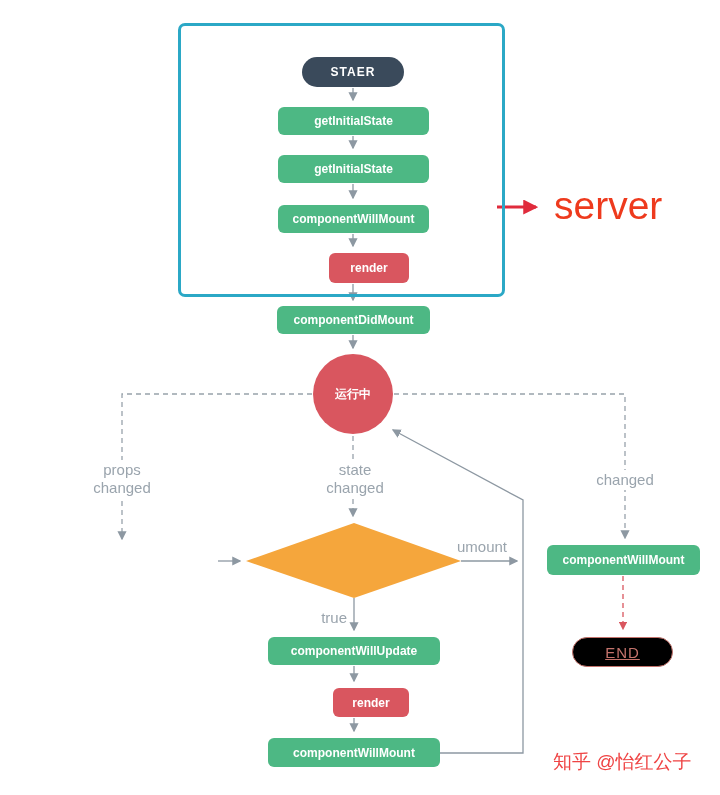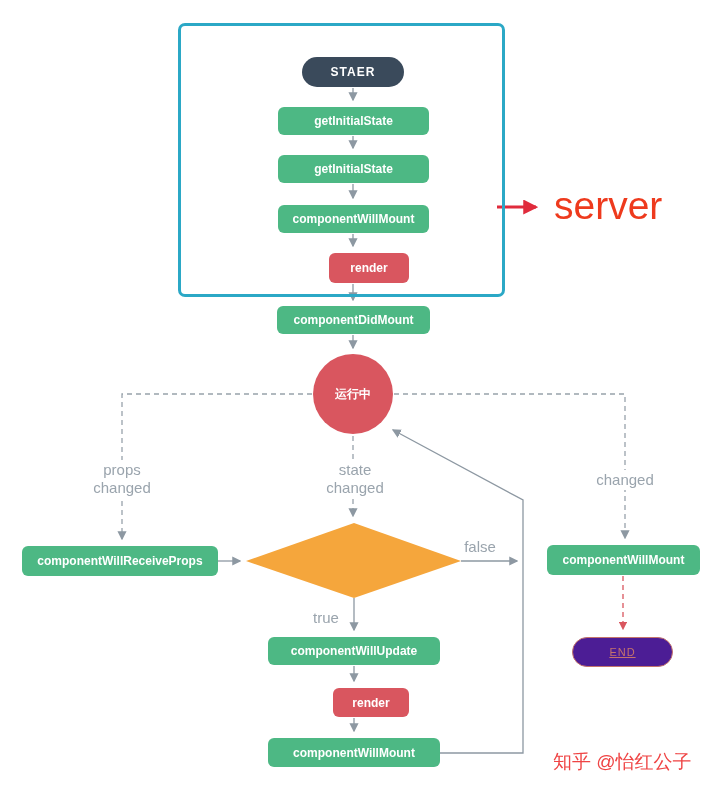--- a/index.html
+++ b/index.html
@@ -27,21 +27,21 @@
     background:#ffffff;line-height:18px;padding:1px 2px;
   }
   .diamond-label{
     position:absolute;left:264px;top:551px;width:180px;text-align:center;
     color:#ffffff;font-size:14px;font-weight:600;
   }
   .end-pill{
     position:absolute;left:572px;top:637px;width:101px;height:30px;
     border:1.5px solid #c4736c;border-radius:16px;box-sizing:border-box;
     display:flex;align-items:center;justify-content:center;
-    color:#c4736c;font-size:11px;letter-spacing:1px;background:#4c1d95;text-decoration:underline;
+    color:#c4736c;font-size:15px;letter-spacing:1px;background:#000000;text-decoration:underline;
   }
   .server-label{
     position:absolute;left:554px;top:184px;
     color:#ee3a1d;font-size:39px;font-weight:400;
   }
   .watermark{
     position:absolute;left:553px;top:749px;
     color:#ef4444;font-size:19px;
     text-shadow:1px 1px 0 #ffffff;
   }
@@ -111,21 +111,20 @@
 
   <div class="node red" style="left:313px;top:253px;width:80px;height:30px;">render</div>
 
   <div class="node green" style="left:277px;top:306px;width:153px;height:28px;">componentDidMount</div>
 
   <div class="node circle" style="left:313px;top:354px;width:80px;height:80px;">
     <span>运行</span>
     <span>中</span>
   </div>
 
-  <div class="node green" style="left:22px;top:546px;width:196px;height:30px;">componentWillReceiveProps</div>
 
 
   <div class="node green" style="left:547px;top:545px;width:153px;height:30px;">componentWillMount</div>
 
   <div class="node green" style="left:268px;top:637px;width:172px;height:28px;">componentWillUpdate</div>
 
   <div class="node red" style="left:317px;top:688px;width:76px;height:29px;">render</div>
 
   <div class="node green" style="left:268px;top:738px;width:172px;height:29px;">componentWillMount</div>
 
@@ -136,21 +135,21 @@
     <span style="display:block">changed</span>
   </div>
 
   <div class="edge-label" style="left:303px;top:460px;width:100px;">
     <span style="display:block">state</span>
     <span style="display:block">changed</span>
   </div>
 
   <div class="edge-label" style="left:573px;top:470px;width:100px;">changed</div>
 
-  <div class="edge-label" style="left:455px;top:537px;width:46px;background:transparent;">false</div>
+  <div class="edge-label" style="left:455px;top:537px;width:46px;background:transparent;">umount</div>
 
-  <div class="edge-label" style="left:303px;top:608px;width:42px;text-align:center;background:transparent;">true</div>
+  <div class="edge-label" style="left:303px;top:608px;width:42px;text-align:right;background:transparent;">true</div>
 
   <div class="server-label">server</div>
 
   <div class="watermark">知乎 @怡红公子</div>
 
 </div>
 
 </body></html>

